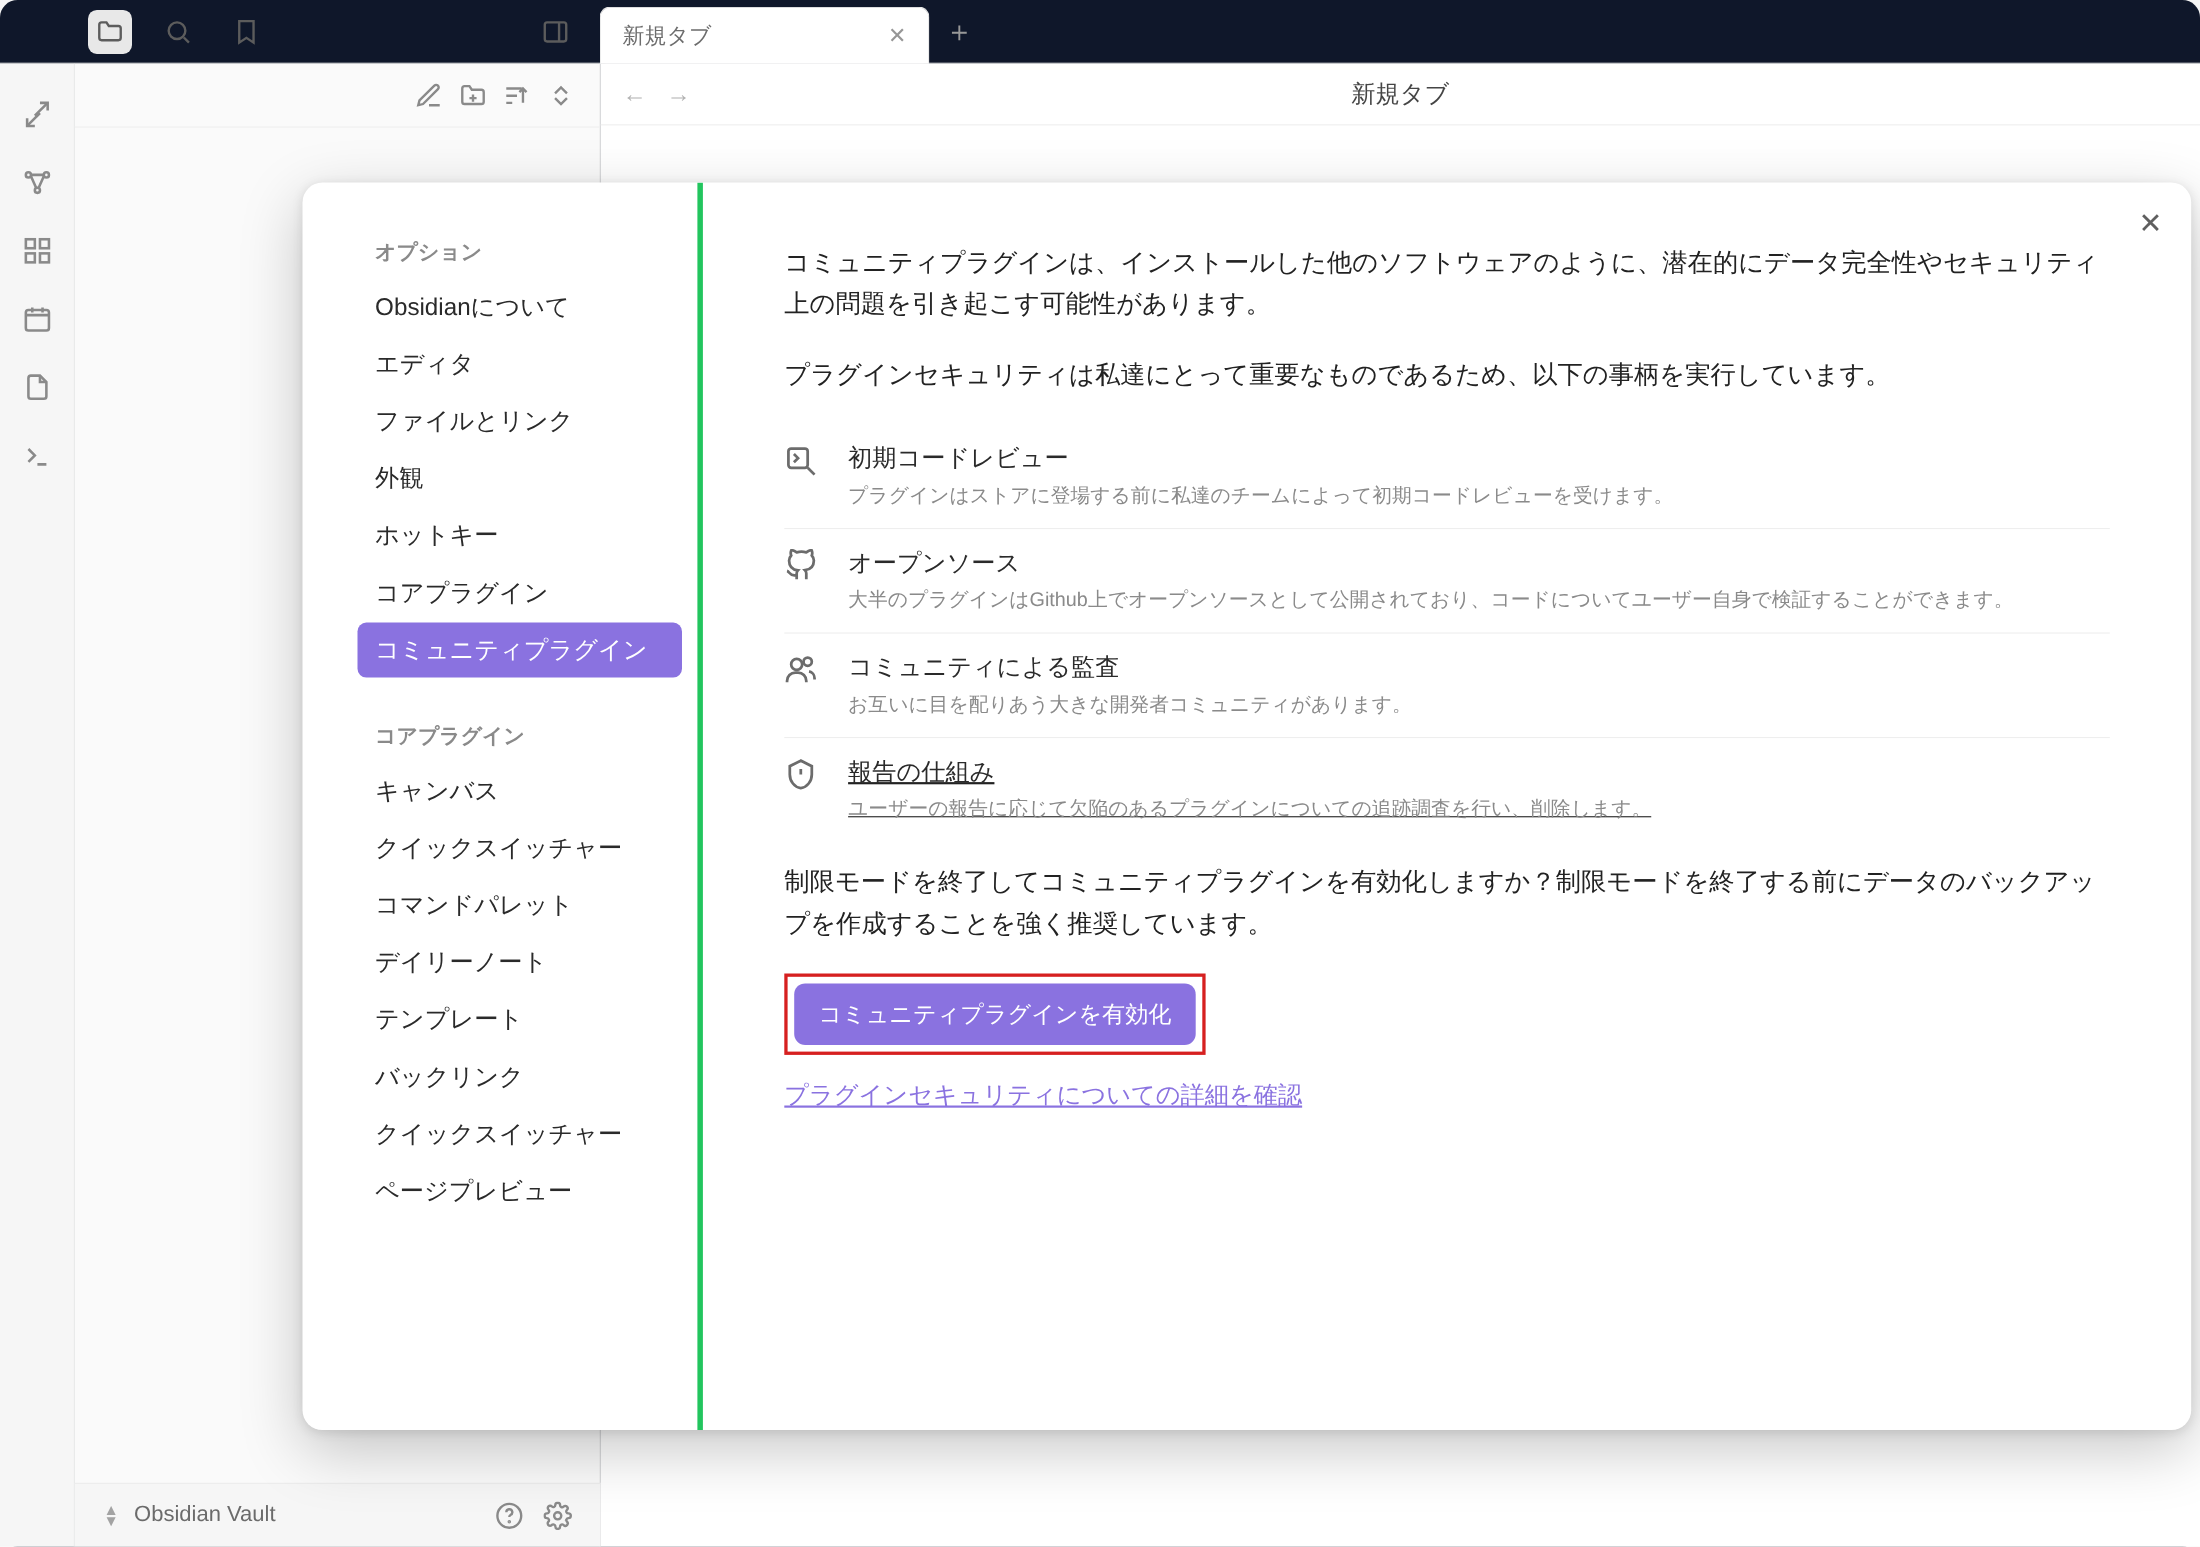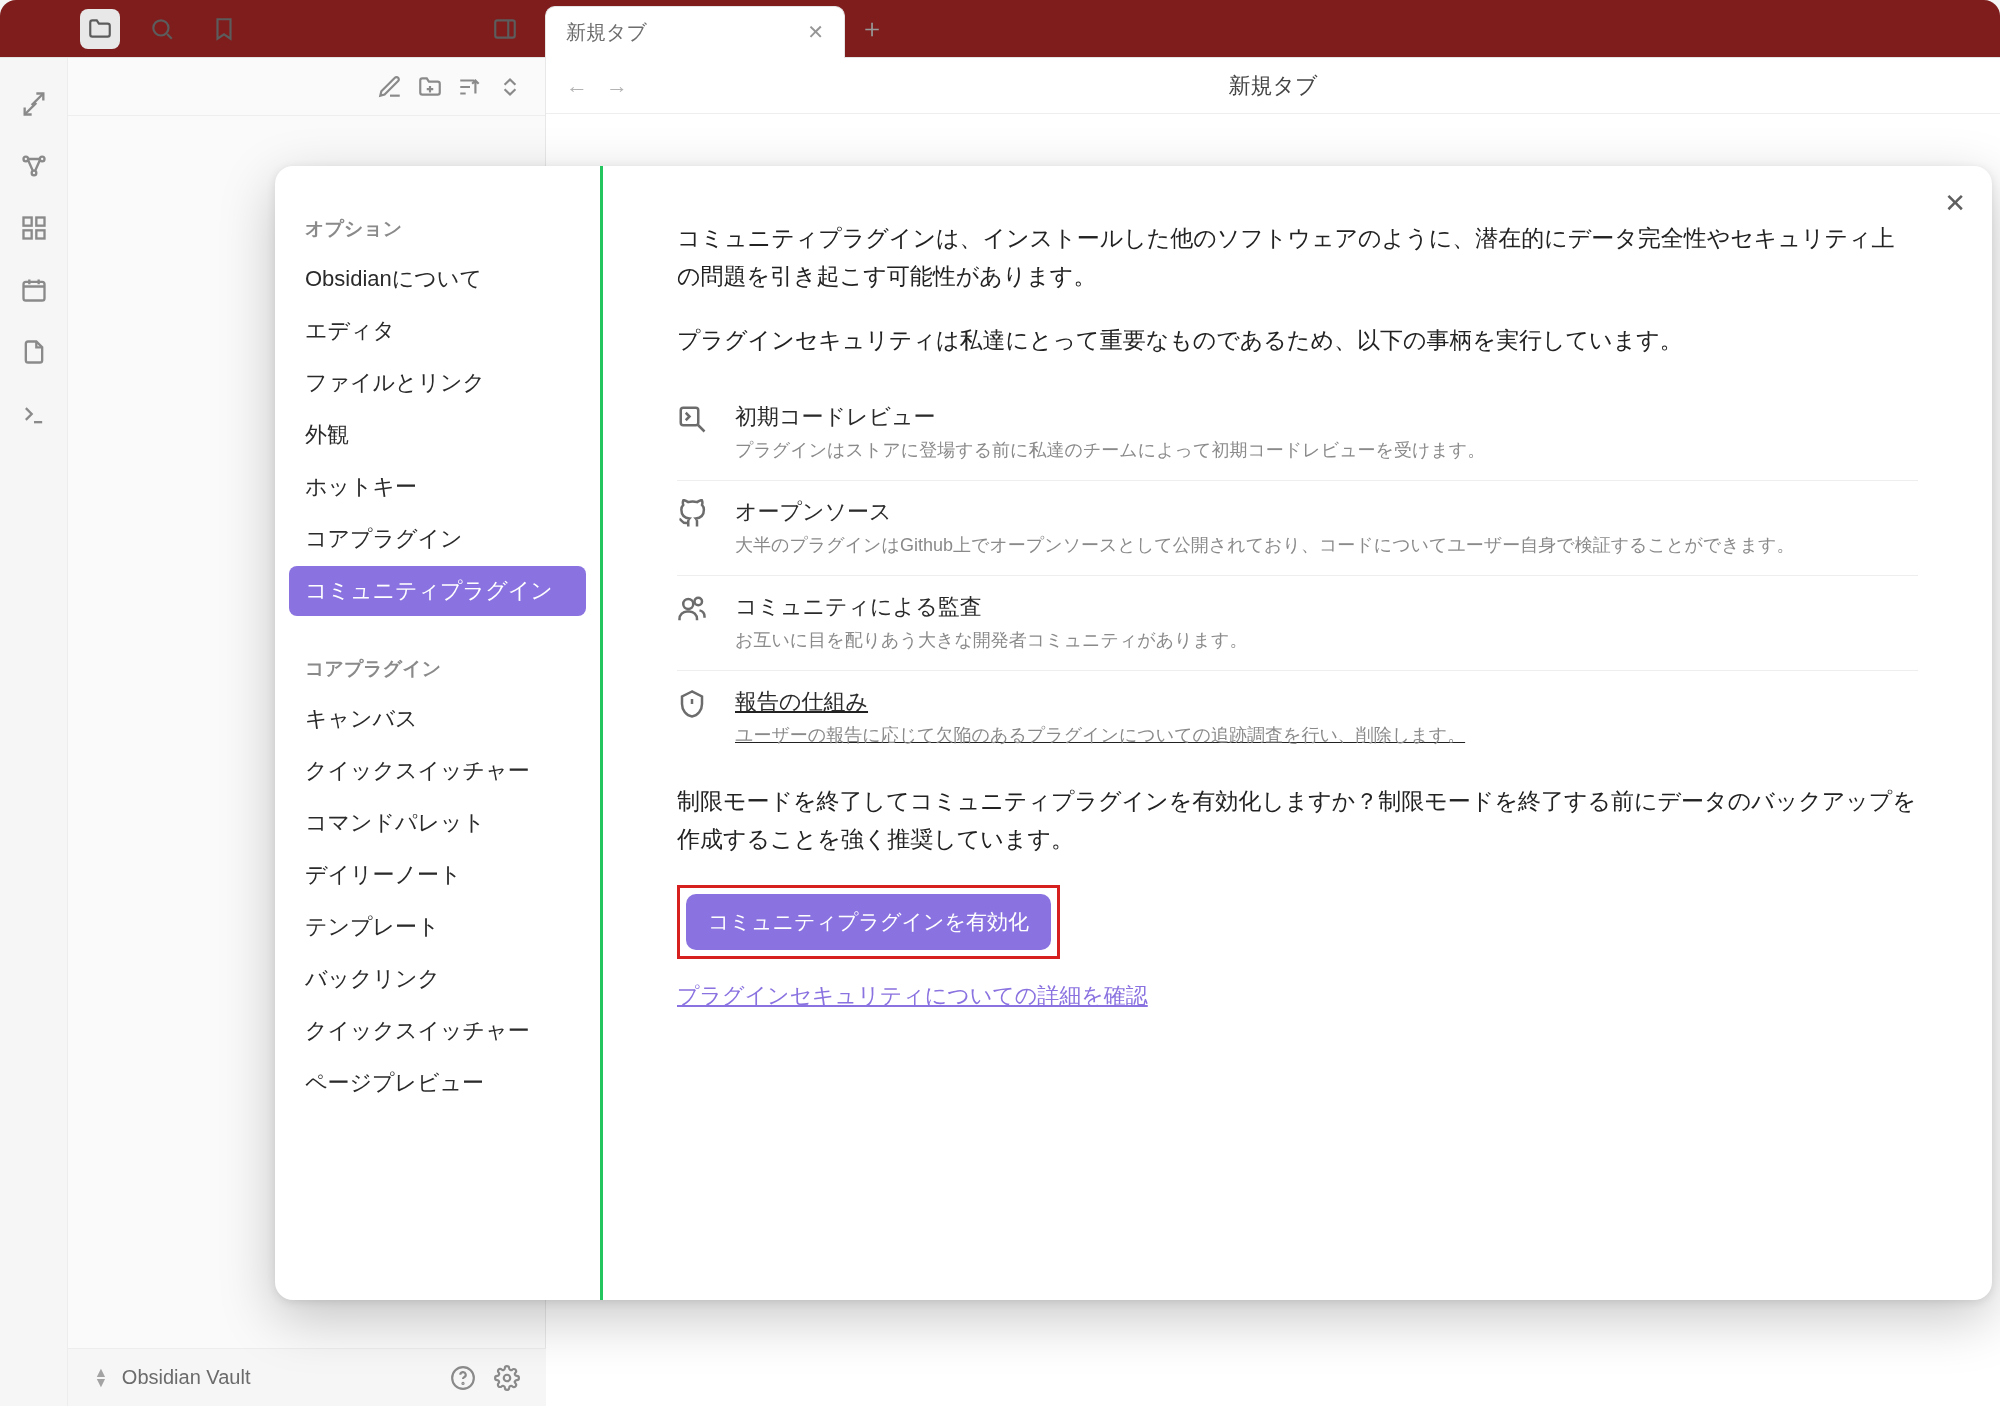--- a/index.html
+++ b/index.html
@@ -7,21 +7,21 @@
       font-family: -apple-system, BlinkMacSystemFont, "Segoe UI", sans-serif;
       background: #f5f5f5;
       width: 2000px;
       height: 1406px;
       overflow: hidden;
       position: relative;
     }
     .app-frame {
       position: absolute;
       inset: 0;
-      background: #7f1d1d;
+      background: #0f172a;
       border-radius: 16px;
       display: flex;
       flex-direction: column;
     }
     .top-toolbar {
       height: 58px;
       display: flex;
       align-items: center;
       border-bottom: 1px solid #e5e5e5;
     }
@@ -127,23 +127,24 @@
       box-shadow: 0 18px 56px rgba(0,0,0,0.22), 0 2px 10px rgba(0,0,0,0.10);
       display:flex;
       overflow:hidden;
     }
     .modal-close {
       position:absolute; top:22px; right:26px;
       color:#5f5f5f; cursor:pointer; font-size:26px;
     }
     .modal-sidebar {
       width: 328px;
-      border-right: 3px solid #22c55e;
+      border-right: 5px solid #22c55e;
       padding: 40px 14px 20px 14px;
       overflow-y:auto;
+      margin-left:36px;
     }
     .side-header {
       color:#8a8a8a;
       font-size: 19px;
       font-weight:600;
       padding: 10px 16px 12px;
     }
     .side-item {
       padding: 10px 16px;
       color:#2a2a2a;

